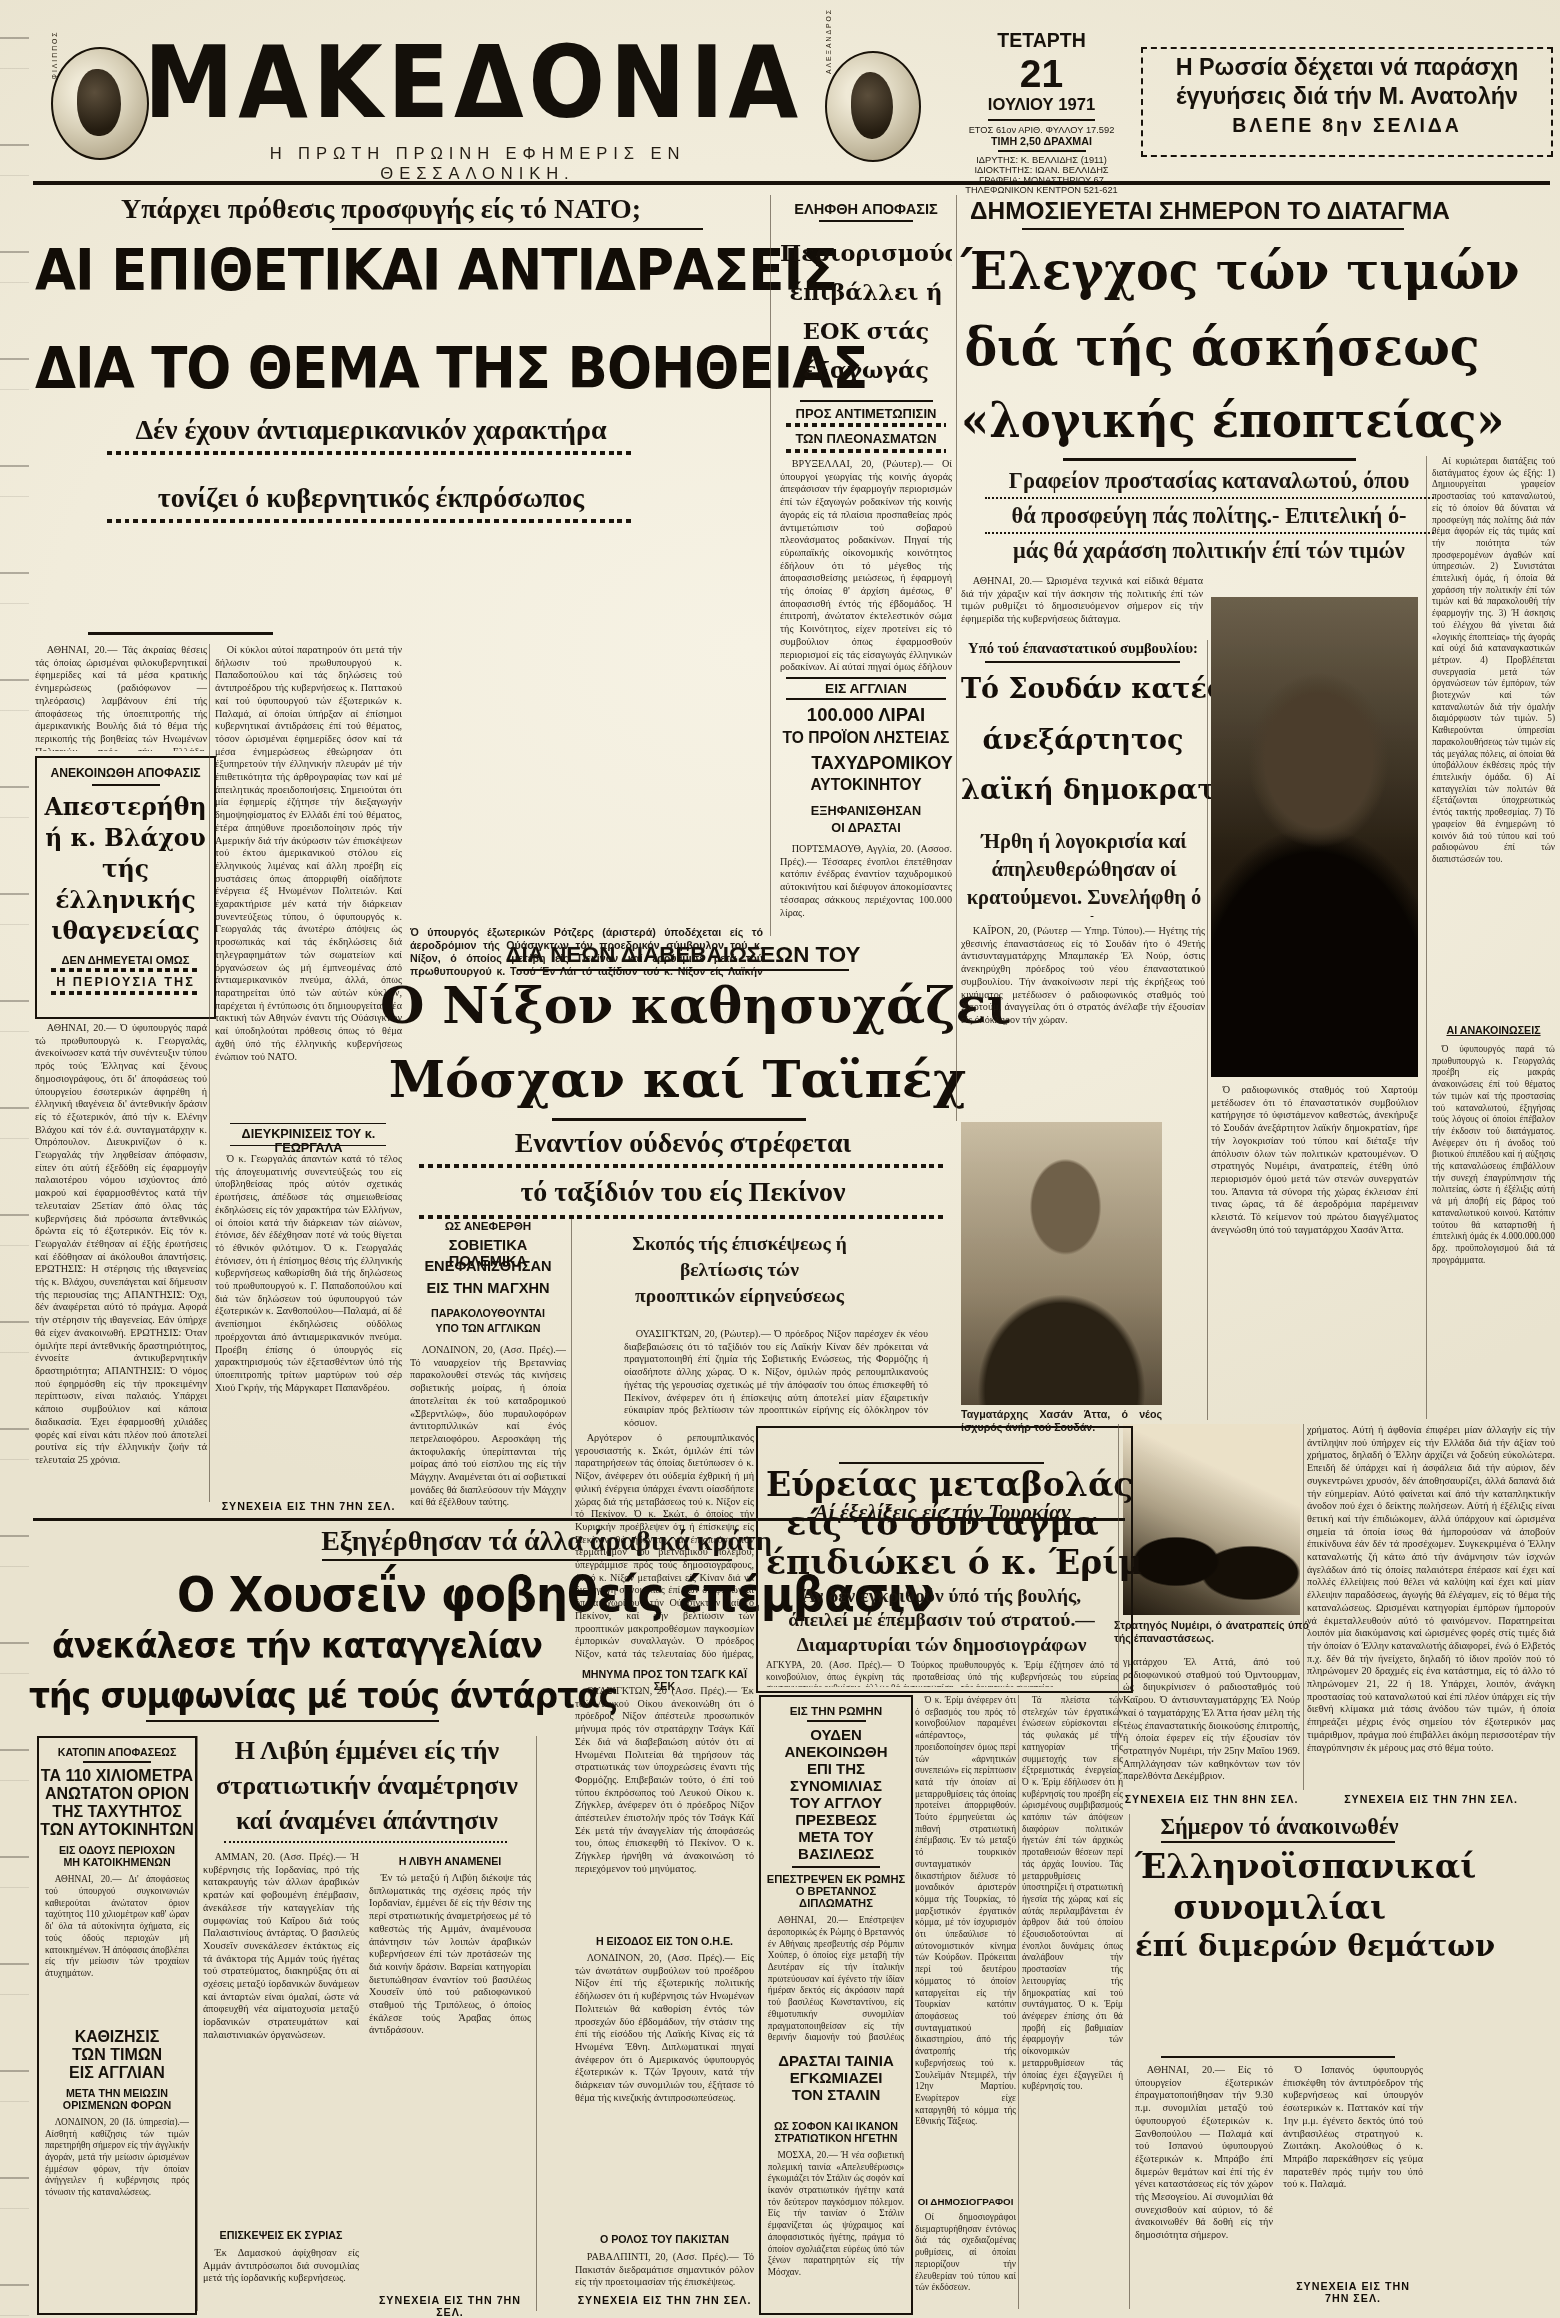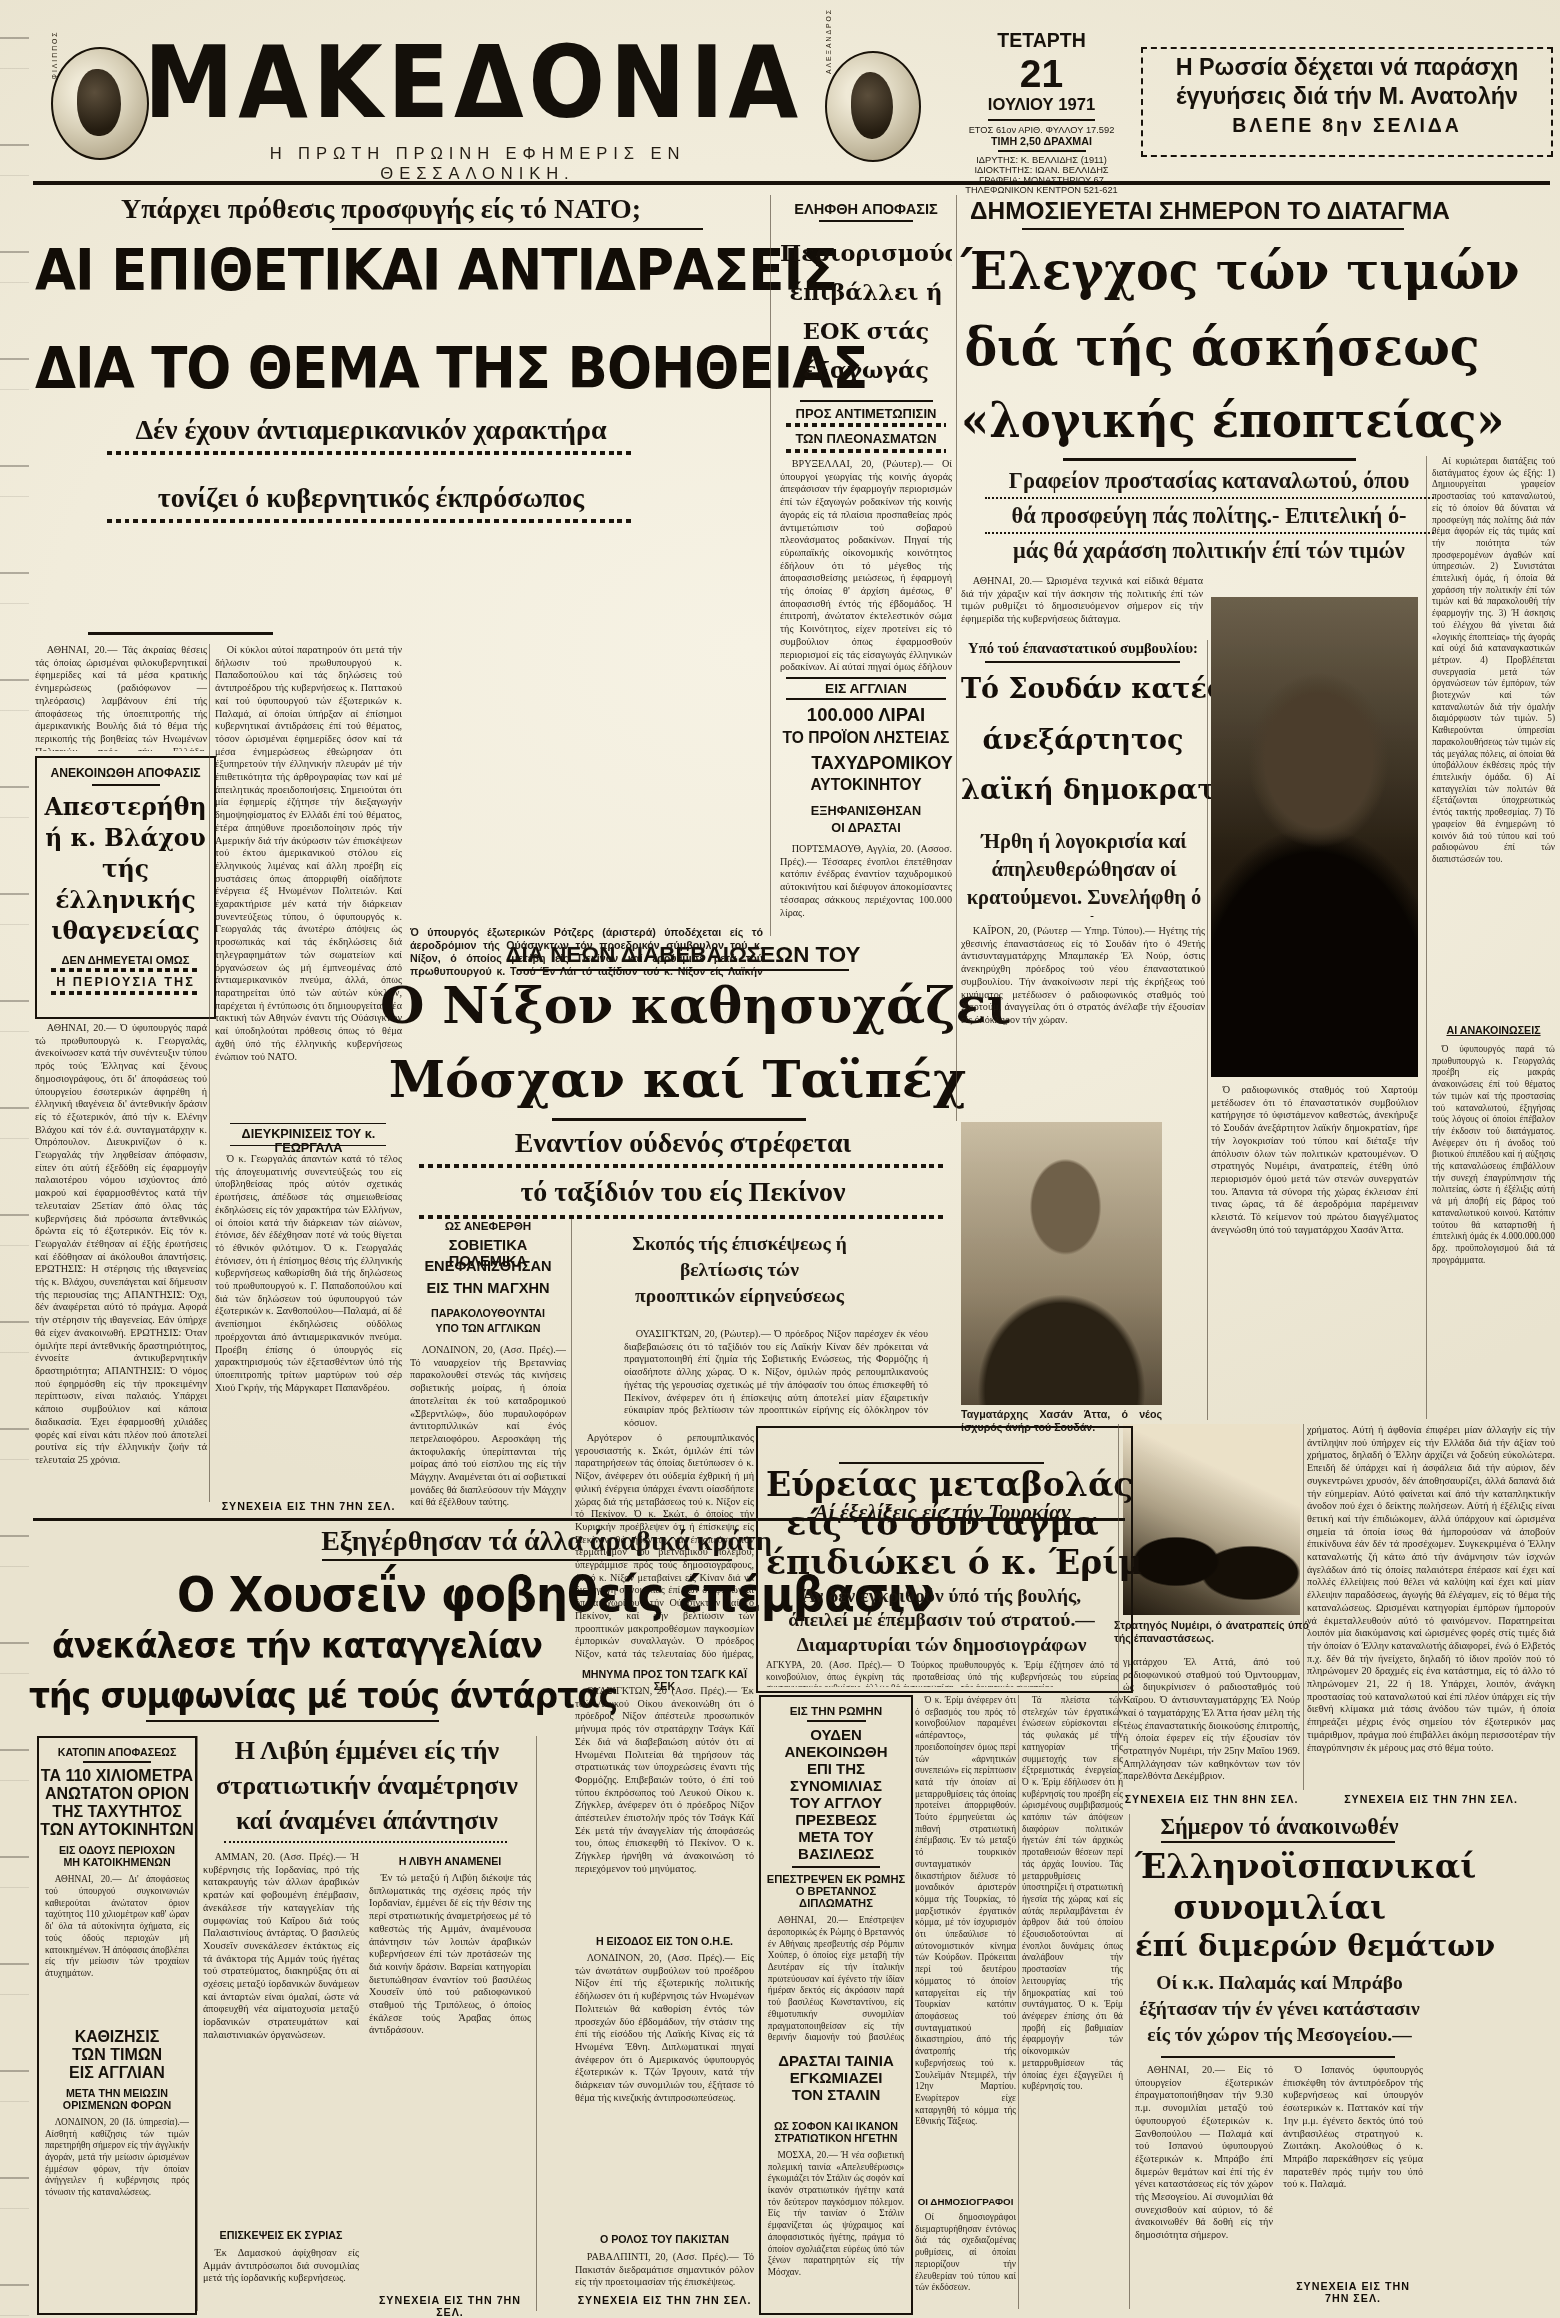--- a/index.html
+++ b/index.html
@@ -288,21 +288,20 @@
   <div class="abs b2" style="left:915px;top:1695px;width:101px;height:497px;">Ό κ. Έρίμ άνέφερεν ότι ό σεβασμός του πρός τό κοινοβούλιον παραμένει «άπέραντος», προειδοποίησεν όμως περί τών «άρνητικών συνεπειών» είς περίπτωσιν κατά τήν όποίαν αί μεταρρυθμίσεις τάς όποίας προτείνει άπορριφθούν. Τούτο έρμηνεύεται ώς πιθανή στρατιωτική έπέμβασις. Έν τώ μεταξύ τό τουρκικόν συνταγματικόν δικαστήριον διέλυσε τό μοναδικόν άριστερόν κόμμα τής Τουρκίας, τό μαρξιστικόν έργατικόν κόμμα, μέ τόν ίσχυρισμόν ότι ύπεδαύλισε τό αύτονομιστικόν κίνημα τών Κούρδων. Πρόκειται περί τού δευτέρου κόμματος τό όποίον καταργείται είς τήν Τουρκίαν κατόπιν άποφάσεως τού συνταγματικού δικαστηρίου, άπό τής άνατροπής τής κυβερνήσεως τού κ. Σουλεϊμάν Ντεμιρέλ, τήν 12ην Μαρτίου. Ενωρίτερον είχε καταργηθή τό κόμμα τής Εθνικής Τάξεως.</div>
   <div class="abs tag" style="left:915px;top:2196px;width:101px;font-size:9.8px;">ΟΙ ΔΗΜΟΣΙΟΓΡΑΦΟΙ</div>
   <div class="abs b2" style="left:915px;top:2212px;width:101px;height:98px;">Οί δημοσιογράφοι διεμαρτυρήθησαν έντόνως διά τάς σχεδιαζομένας ρυθμίσεις, αί όποίαι περιορίζουν τήν έλευθερίαν τού τύπου καί τών έκδόσεων.</div>
   <div class="abs b2" style="left:1022px;top:1695px;width:101px;height:614px;">Τά πλείστα τών στελεχών τών έργατικών ένώσεων εύρίσκονται είς τάς φυλακάς μέ τήν κατηγορίαν τής συμμετοχής των είς έξτρεμιστικάς ένεργείας. Ό κ. Έρίμ έδήλωσεν ότι ή κυβέρνησίς του προέβη είς ώρισμένους συμβιβασμούς κατόπιν τών άπόψεων διαφόρων πολιτικών ήγετών έπί τών άρχικώς προταθεισών θέσεων περί τάς άρχάς Ιουνίου. Τάς μεταρρυθμίσεις ύποστηρίζει ή στρατιωτική ήγεσία τής χώρας καί είς αύτάς περιλαμβάνεται έν άρθρον διά τού όποίου έξουσιοδοτούνται αί ένοπλοι δυνάμεις όπως άναλάβουν τήν προστασίαν τής λειτουργίας τής δημοκρατίας καί τού συντάγματος. Ό κ. Έρίμ άνέφερεν έπίσης ότι θά προβή είς βαθμιαίαν έφαρμογήν τών οίκονομικών μεταρρυθμίσεων τάς όποίας έχει έξαγγείλει ή κυβέρνησίς του.</div>
 
   <div class="abs k" style="left:1135px;top:1814px;width:289px;font-size:22.4px;">Σήμερον τό άνακοινωθέν</div>
   <div class="abs rl" style="left:1161px;top:1841px;width:234px;height:2px;"></div>
   <div class="abs hs" style="left:1135px;top:1847px;width:289px;font-size:33px;">Έλληνοϊσπανικαί</div>
   <div class="abs hs" style="left:1135px;top:1888px;width:289px;font-size:33px;">συνομιλίαι</div>
   <div class="abs hs" style="left:1135px;top:1929px;width:289px;font-size:29px;">έπί διμερών θεμάτων</div>
-  <div class="abs deck" style="left:1137px;top:1970px;width:285px;font-size:19.5px;line-height:26px;height:82px;overflow:hidden;">Οί κ.κ. Παλαμάς καί Μπράβο έξήτασαν τήν έν γένει κατάστασιν είς τόν χώρον τής Μεσογείου.—</div>
   <div class="abs rl" style="left:1161px;top:2056px;width:234px;height:2px;"></div>
   <div class="abs b" style="left:1135px;top:2064px;width:138px;height:246px;">ΑΘΗΝΑΙ, 20.— Είς τό ύπουργείον έξωτερικών έπραγματοποιήθησαν τήν 9.30 π.μ. συνομιλίαι μεταξύ τού ύφυπουργού έξωτερικών κ. Ξανθοπούλου — Παλαμά καί τού Ισπανού ύφυπουργού έξωτερικών κ. Μπράβο έπί διμερών θεμάτων καί έπί τής έν γένει καταστάσεως είς τόν χώρον τής Μεσογείου. Αί συνομιλίαι θά συνεχισθούν καί αύριον, τό δέ άνακοινωθέν θά δοθή είς τήν δημοσιότητα σήμερον.</div>
   <div class="abs b" style="left:1283px;top:2064px;width:140px;height:209px;">Ό Ισπανός ύφυπουργός έπισκέφθη τόν άντιπρόεδρον τής κυβερνήσεως καί ύπουργόν έσωτερικών κ. Παττακόν καί τήν 1ην μ.μ. έγένετο δεκτός ύπό τού άντιβασιλέως στρατηγού κ. Ζωιτάκη. Ακολούθως ό κ. Μπράβο παρεκάθησεν είς γεύμα παρατεθέν πρός τιμήν του ύπό τού κ. Παλαμά.</div>
   <div class="abs cont" style="left:1283px;top:2280px;width:140px;">ΣΥΝΕΧΕΙΑ ΕΙΣ ΤΗΝ 7ΗΝ ΣΕΛ.</div>
 
   <div class="abs vr" style="left:209px;top:644px;height:858px;"></div>
   <div class="abs vr" style="left:770px;top:195px;height:741px;"></div>
   <div class="abs vr" style="left:956px;top:195px;height:926px;"></div>
   <div class="abs vr" style="left:1207px;top:640px;height:780px;"></div>
   <div class="abs vr" style="left:1426px;top:456px;height:963px;"></div>

